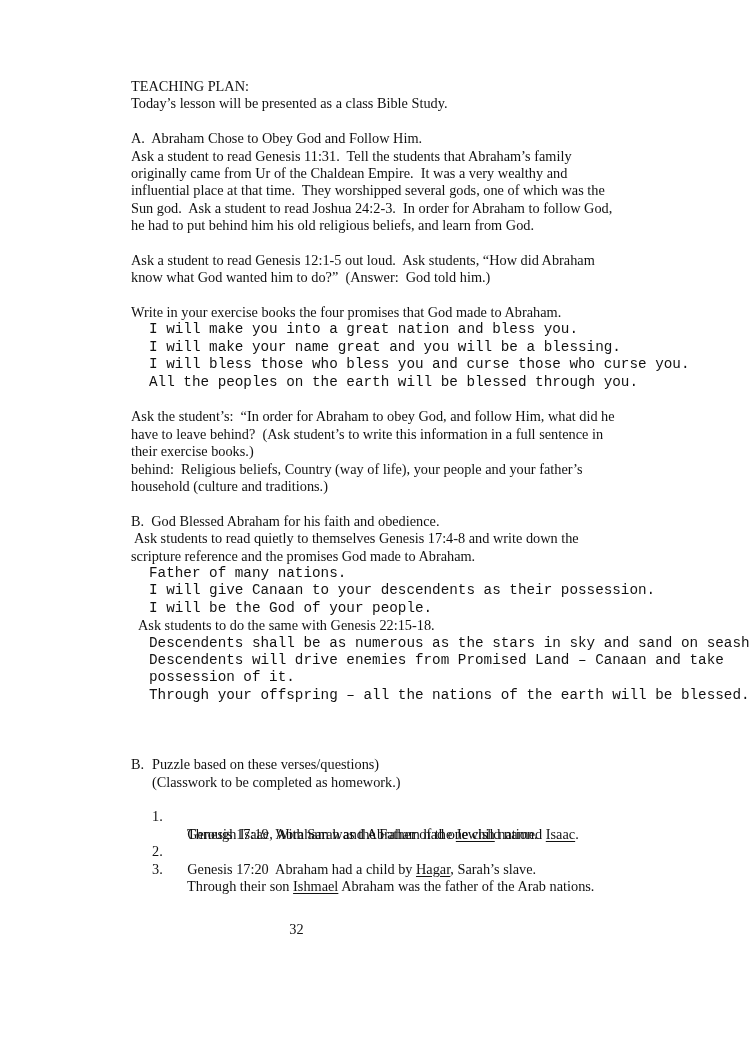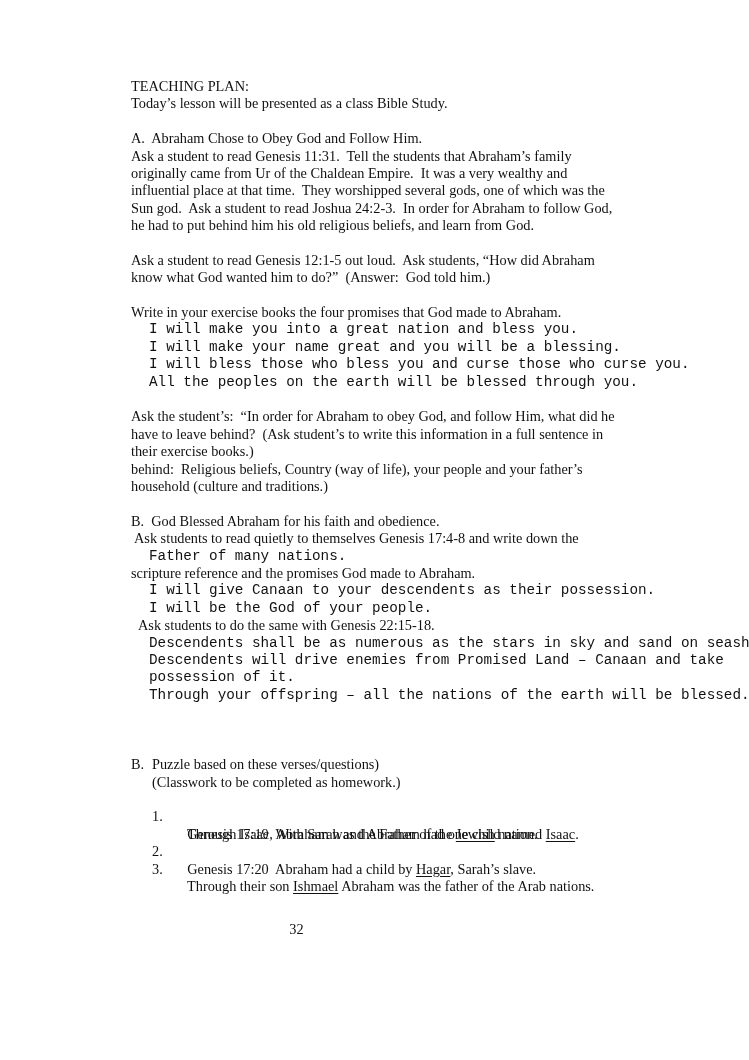--- a/index.html
+++ b/index.html
@@ -50,22 +50,22 @@
 
   <div class="line">Ask the student’s:  “In order for Abraham to obey God, and follow Him, what did he</div>
   <div class="line">have to leave behind?  (Ask student’s to write this information in a full sentence in</div>
   <div class="line">their exercise books.)</div>
   <div class="line">behind:  Religious beliefs, Country (way of life), your people and your father’s</div>
   <div class="line">household (culture and traditions.)</div>
   <div class="blank"></div>
 
   <div class="line">B.  God Blessed Abraham for his faith and obedience.</div>
   <div class="line ind-s">Ask students to read quietly to themselves Genesis 17:4-8 and write down the</div>
+  <div class="line">scripture reference and the promises God made to Abraham.</div>
   <div class="line ind1">Father of many nations.</div>
-  <div class="line">scripture reference and the promises God made to Abraham.</div>
   <div class="line ind1">I will give Canaan to your descendents as their possession.</div>
   <div class="line ind1">I will be the God of your people.</div>
   <div class="line ind-m">Ask students to do the same with Genesis 22:15-18.</div>
   <div class="line ind1">Descendents shall be as numerous as the stars in sky and sand on seashore.</div>
   <div class="line ind1">Descendents will drive enemies from Promised Land – Canaan and take</div>
   <div class="line ind1">possession of it.</div>
   <div class="line ind1">Through your offspring – all the nations of the earth will be blessed.</div>
   <div class="blank"></div>
   <div class="blank"></div>
 

